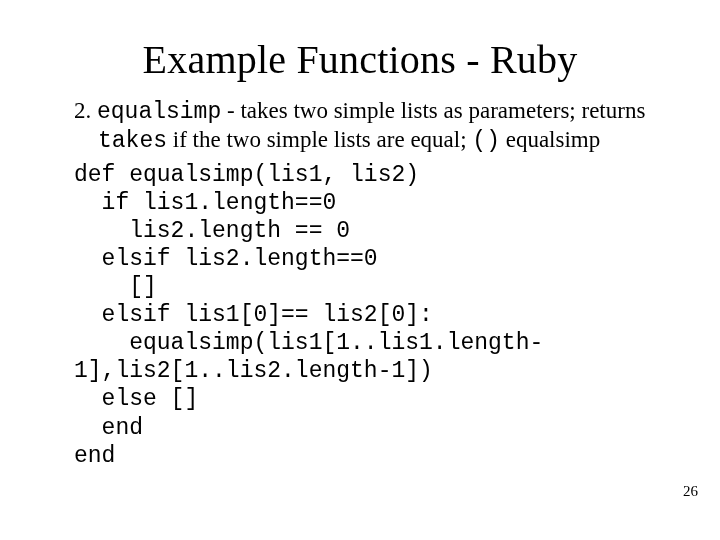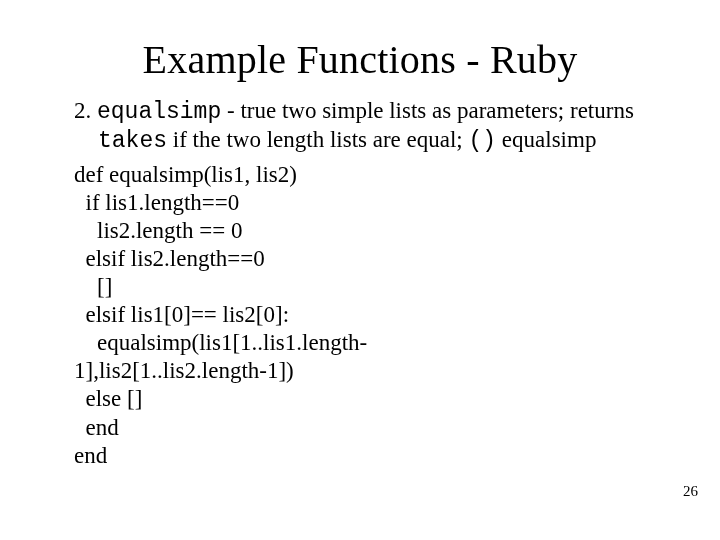--- a/index.html
+++ b/index.html
@@ -33,21 +33,21 @@
   }
   .desc {
     margin: 0 0 6px 0;
     padding-left: 38px;
     text-indent: -24px;
   }
   .mono {
     font-family: "Courier New", Courier, monospace;
   }
   .code {
-    font-family: Liberation Serif, serif;
+    font-family: Liberation Mono, monospace;
     font-size: 23px;
     white-space: pre;
     line-height: 1.22;
     margin: 0;
     padding-left: 14px;
   }
   .pagenum {
     position: absolute;
     right: 22px;
     bottom: 40px;
@@ -59,21 +59,21 @@
 </head>
 <body>
 
 <div class="slide">
 
   <h1 class="title">Example Functions - Ruby</h1>
 
   <div class="body">
     <p class="desc">
       <span>2.</span>
-      <span class="mono">equalsimp</span><span> - true two simple lists as parameters; returns </span><span class="mono">takes</span><span> if the two length lists are equal; </span><span class="mono">()</span><span> equalsimp</span>
+      <span class="mono">equalsimp</span><span> - takes two simple lists as parameters; returns </span><span class="mono">takes</span><span> if the two simple lists are equal; </span><span class="mono">()</span><span> equalsimp</span>
     </p>
 
     <pre class="code"><span>def equalsimp(lis1, lis2)</span>
 <span>  if lis1.length==0</span>
 <span>    lis2.length == 0</span>
 <span>  elsif lis2.length==0</span>
 <span>    []</span>
 <span>  elsif lis1[0]== lis2[0]:</span>
 <span>    equalsimp(lis1[1..lis1.length-</span>
 <span>1],lis2[1..lis2.length-1])</span>

